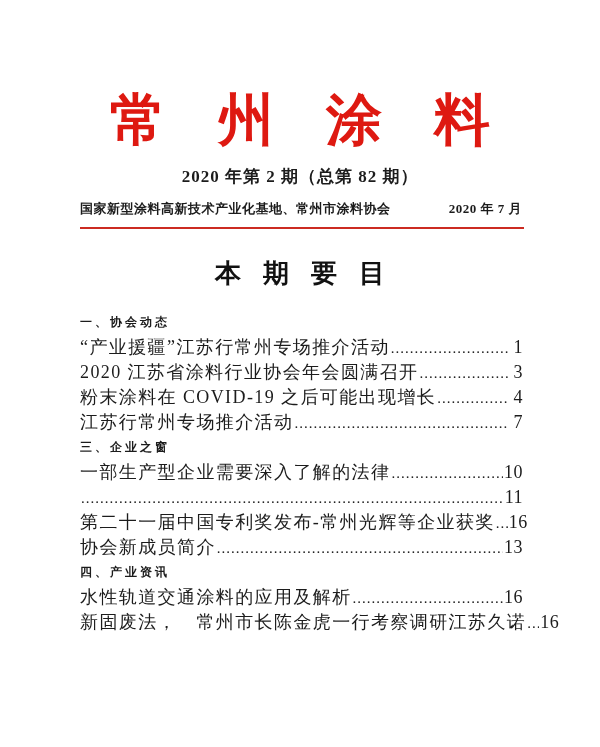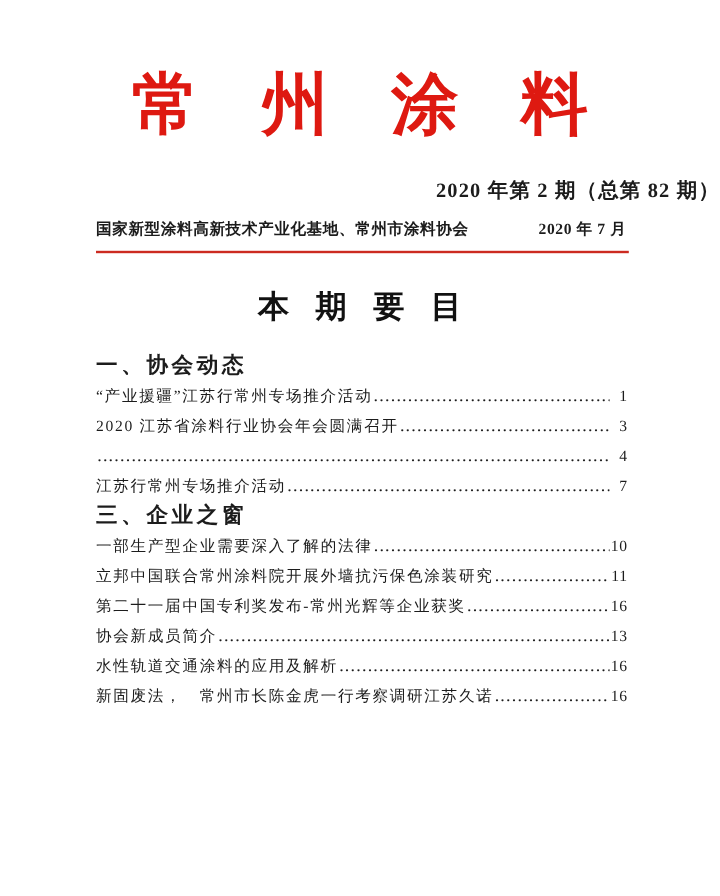--- a/index.html
+++ b/index.html
@@ -6,34 +6,34 @@
   .page {
     position: relative;
     width: 600px;
     height: 747px;
     background: #ffffff;
     overflow: hidden;
     box-sizing: border-box;
     font-family: "Liberation Serif", "DejaVu Serif", serif;
     color: #1c1c1c;
   }
-  .masthead { padding-top: 52px; border-radius: 25px; }
+  .masthead { padding-top: 84px; border-radius: 25px; }
   .journal-title {
     text-align: center;
     font-size: 56px;
     font-weight: bold;
     line-height: 72px;
     letter-spacing: 52px;
     text-indent: 52px;
     white-space: nowrap;
     font-family: "Liberation Serif", "DejaVu Serif", serif;
   }
   .issue-line {
-    margin-top: 24px;
-    text-align: right;
+    margin-top: 10px;
+    text-align: center;
     font-size: 17px;
     font-weight: bold;
     letter-spacing: 1px;
     line-height: 22px;
   }
   .publisher-row {
     margin: 11px 78px 0 80px;
     display: flex;
     justify-content: space-between;
     align-items: center;
@@ -56,31 +56,31 @@
     letter-spacing: 22px;
     text-indent: 22px;
     line-height: 32px;
     white-space: nowrap;
     color: #111111;
   }
   .toc {
     margin: 21px 77px 0 80px;
   }
   .toc-heading {
-    font-size: 18px;
+    font-size: 12px;
     font-weight: bold;
     letter-spacing: 3px;
     line-height: 25px;
     height: 25px;
     white-space: nowrap;
   }
   .toc-entry {
     display: flex;
     align-items: baseline;
-    font-size: 13px;
+    font-size: 18px;
     line-height: 25px;
     height: 25px;
   }
   .entry-title {
     white-space: nowrap;
     letter-spacing: 1.4px;
     flex: 0 0 auto;
   }
   .leader {
     flex: 1 1 auto;
@@ -125,49 +125,50 @@
         <span class="entry-title">“产业援疆”江苏行常州专场推介活动</span>
         <span class="leader"></span>
         <span class="pagenum">1</span>
       </div>
       <div class="toc-entry">
         <span class="entry-title">2020 江苏省涂料行业协会年会圆满召开</span>
         <span class="leader"></span>
         <span class="pagenum">3</span>
       </div>
       <div class="toc-entry">
+        <span class="entry-title">粉末涂料在 COVID-19 之后可能出现增长</span>
         <span class="leader"></span>
         <span class="pagenum">4</span>
       </div>
       <div class="toc-entry">
         <span class="entry-title">江苏行常州专场推介活动</span>
         <span class="leader"></span>
         <span class="pagenum">7</span>
       </div>
       <div class="toc-heading">三、企业之窗</div>
       <div class="toc-entry">
         <span class="entry-title">一部生产型企业需要深入了解的法律</span>
         <span class="leader"></span>
         <span class="pagenum">10</span>
       </div>
       <div class="toc-entry">
-        <span class="entry-title">立邦中国联合常州涂料院开展外墙抗污保色涂装研究</span>
         <span class="leader"></span>
         <span class="pagenum">11</span>
       </div>
       <div class="toc-entry">
         <span class="entry-title">第二十一届中国专利奖发布-常州光辉等企业获奖</span>
         <span class="leader"></span>
         <span class="pagenum">16</span>
       </div>
       <div class="toc-entry">
         <span class="entry-title">协会新成员简介</span>
         <span class="leader"></span>
         <span class="pagenum">13</span>
       </div>
+      <div class="toc-heading">四、产业资讯</div>
       <div class="toc-entry">
         <span class="entry-title">水性轨道交通涂料的应用及解析</span>
         <span class="leader"></span>
         <span class="pagenum">16</span>
       </div>
       <div class="toc-entry">
         <span class="entry-title">新固废法，　常州市长陈金虎一行考察调研江苏久诺</span>
         <span class="leader"></span>
         <span class="pagenum">16</span>
       </div>

